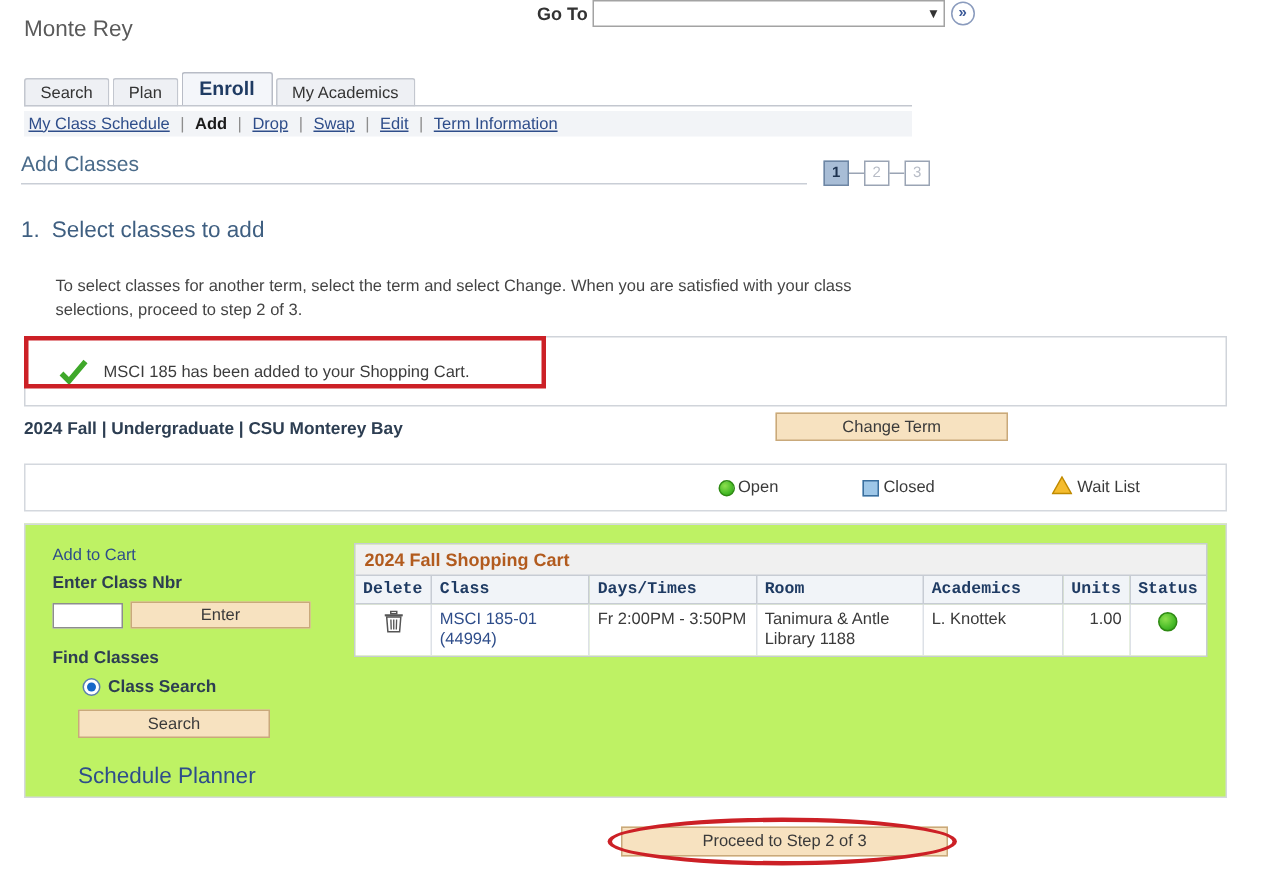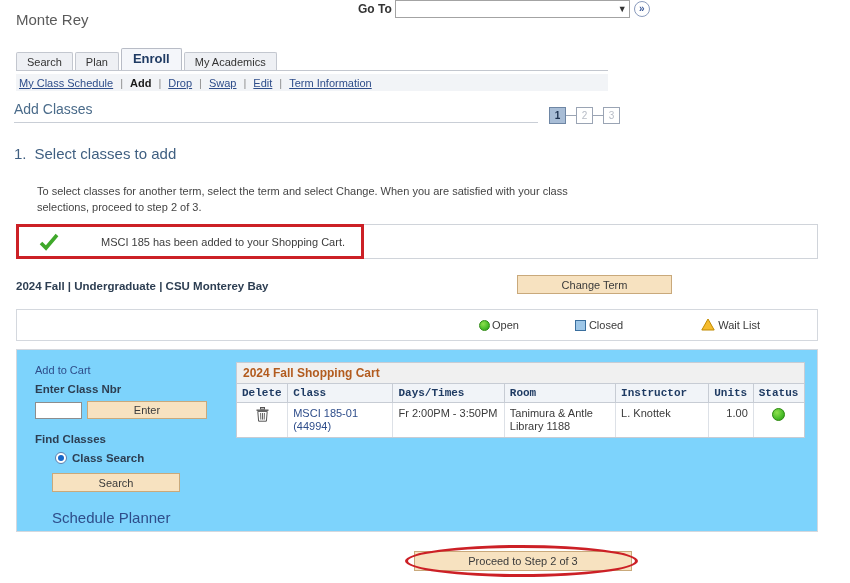--- a/index.html
+++ b/index.html
@@ -89,23 +89,23 @@
     font-size:15px; color:#3f5f81; font-family:"Liberation Sans", sans-serif;
   }
   .sec-head .num { margin-right:8px; }
   .instr {
     position:absolute; left:37px; top:183px; width:560px;
     font-size:11px; color:#444; line-height:16px;
   }
 
   
   .msgbar {
-    position:absolute; left:16px; top:224px; width:802px; height:35px;
+    position:absolute; left:16px; top:224px; width:802px; height:47px;
     border:1px solid #d0d4da; background:#ffffff;
-    display:flex; align-items:center;gap:32px;
+    display:flex; align-items:center;
   }
   .msg-check { margin-left:22px; width:20px; height:20px; position:relative; }
   .msg-text { margin-left:10px; font-size:11px; color:#3c3c3c; }
   .msg-highlight {
     position:absolute; left:16px; top:224px; width:348px; height:35px;
     border:3px solid #cc2026; pointer-events:none;
   }
 
   
   .term-line {
@@ -133,21 +133,21 @@
     width:11px; height:11px; border-radius:50%;
     background:radial-gradient(circle at 36% 33%, #8ee04e 0%, #46ba27 62%, #2d9216 100%);
     border:1px solid #2e8a12; margin-right:2px;
   }
   .sq-closed {
     width:11px; height:11px; background:#9ec7e8; border:1px solid #3a6f9e; margin-right:3px;
   }
 
   
   .content { position:absolute; left:16px; top:349px; width:802px; height:183px;
-             border:1px solid #d4d8de; background:#7dd3fc; display:flex; }
+             border:1px solid #d4d8de; background:#bef264; display:flex; }
 
   
   .left-panel { width:213px; padding:14px 0 0 18px; position:relative; }
   .lp-head { font-size:11px; color:#2e4d8a; cursor:pointer; }
   .lp-sub { font-size:11.5px; font-weight:bold; color:#2d3e52; margin-top:7px; }
   .lp-row { display:flex; align-items:center; margin-top:6px; }
   .classnbr-input {
     width:47px; height:17px; border:1px solid #8d8d8d; background:#fff;
     font-size:11px; font-family:"Liberation Sans", sans-serif; padding:0 3px; color:#222;
   }
@@ -316,21 +316,21 @@
     <div class="right-panel">
       <div class="cart-wrap">
         <div class="cart-title">2024 Fall Shopping Cart</div>
         <table class="cart">
           <thead>
             <tr>
               <th>Delete</th>
               <th>Class</th>
               <th>Days/Times</th>
               <th>Room</th>
-              <th>Instructor</th>
+              <th>Academics</th>
               <th class="h-units">Units</th>
               <th class="h-status">Status</th>
             </tr>
           </thead>
           <tbody>
             <tr>
               <td class="c-delete">
                 <span class="trash">
                   <svg width="13" height="15" viewBox="0 0 13 15">
                     <rect x="0.5" y="2.5" width="12" height="1.4" fill="#555"></rect>

